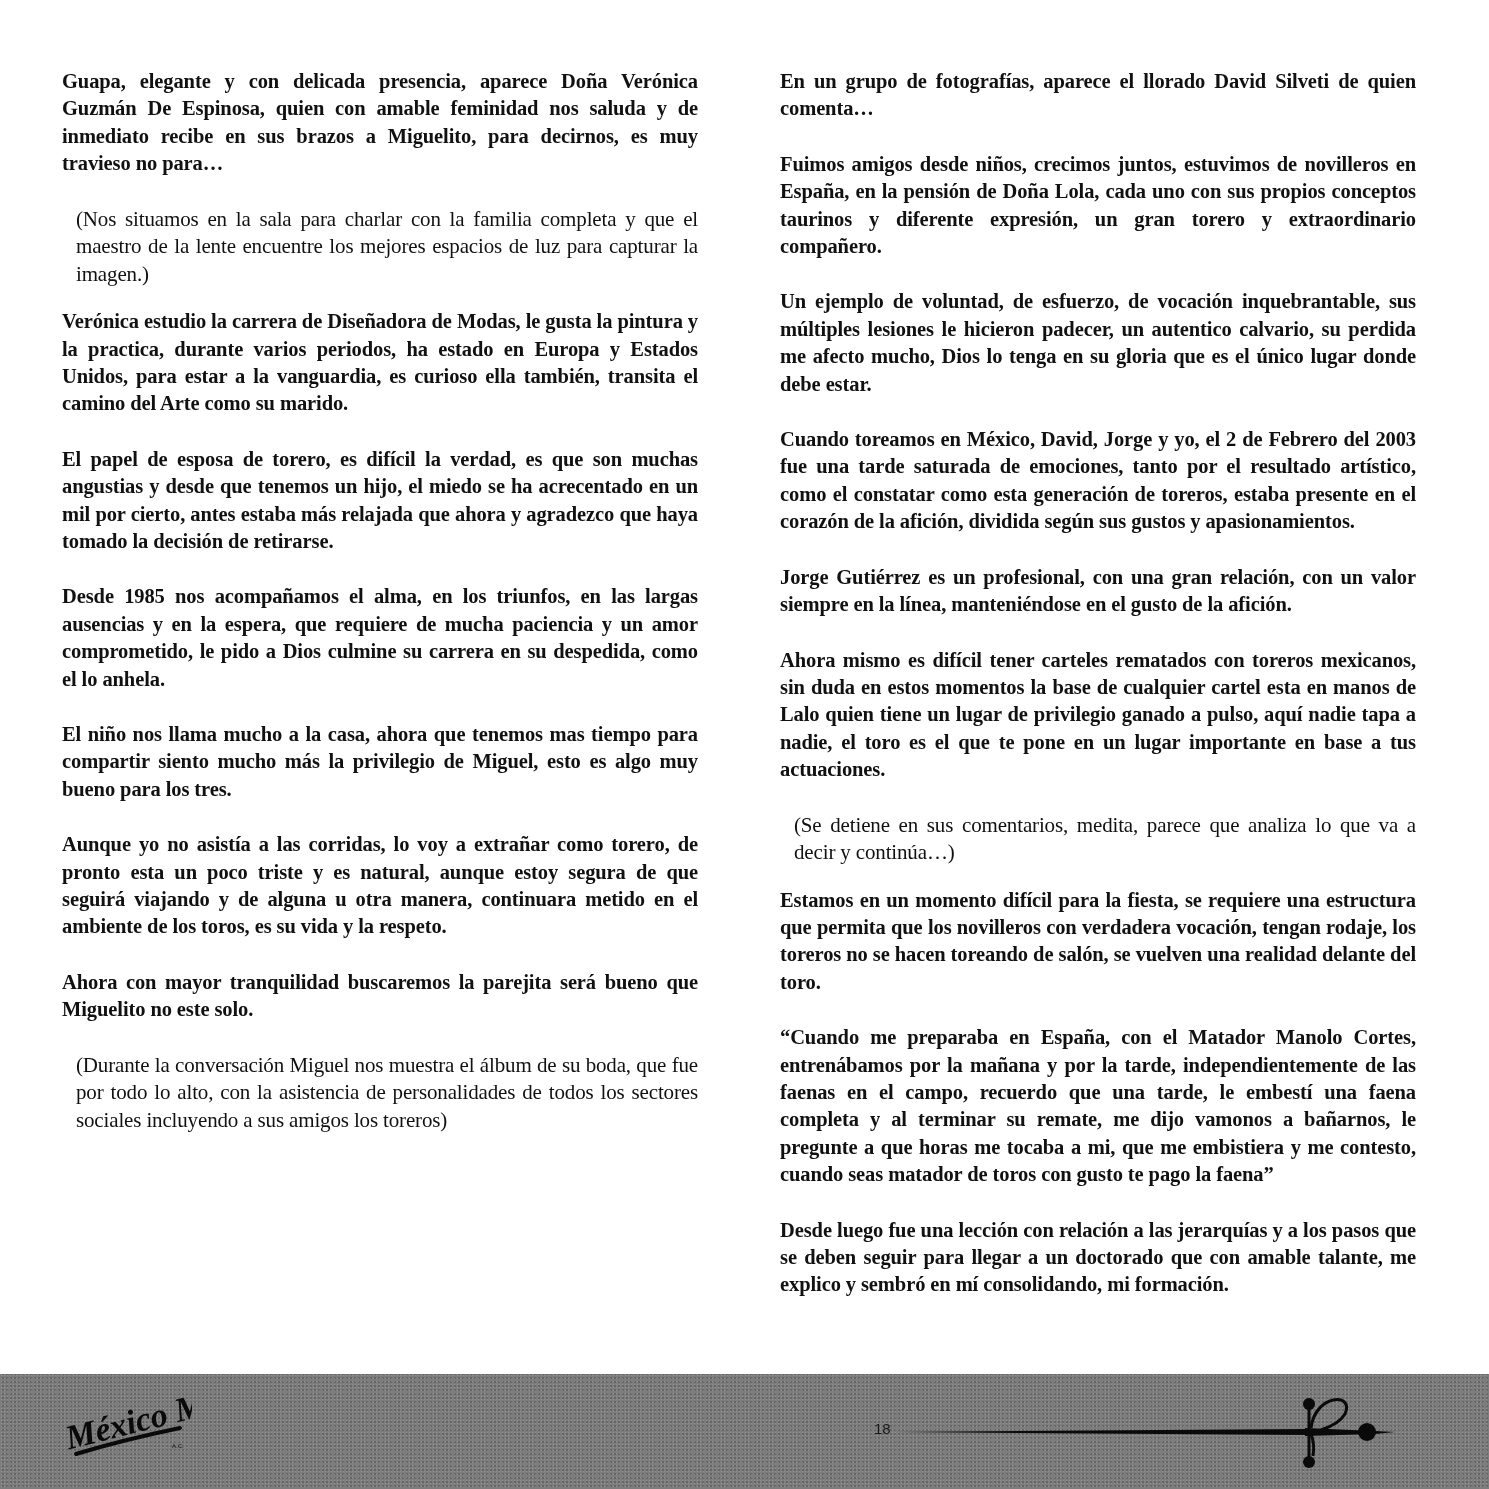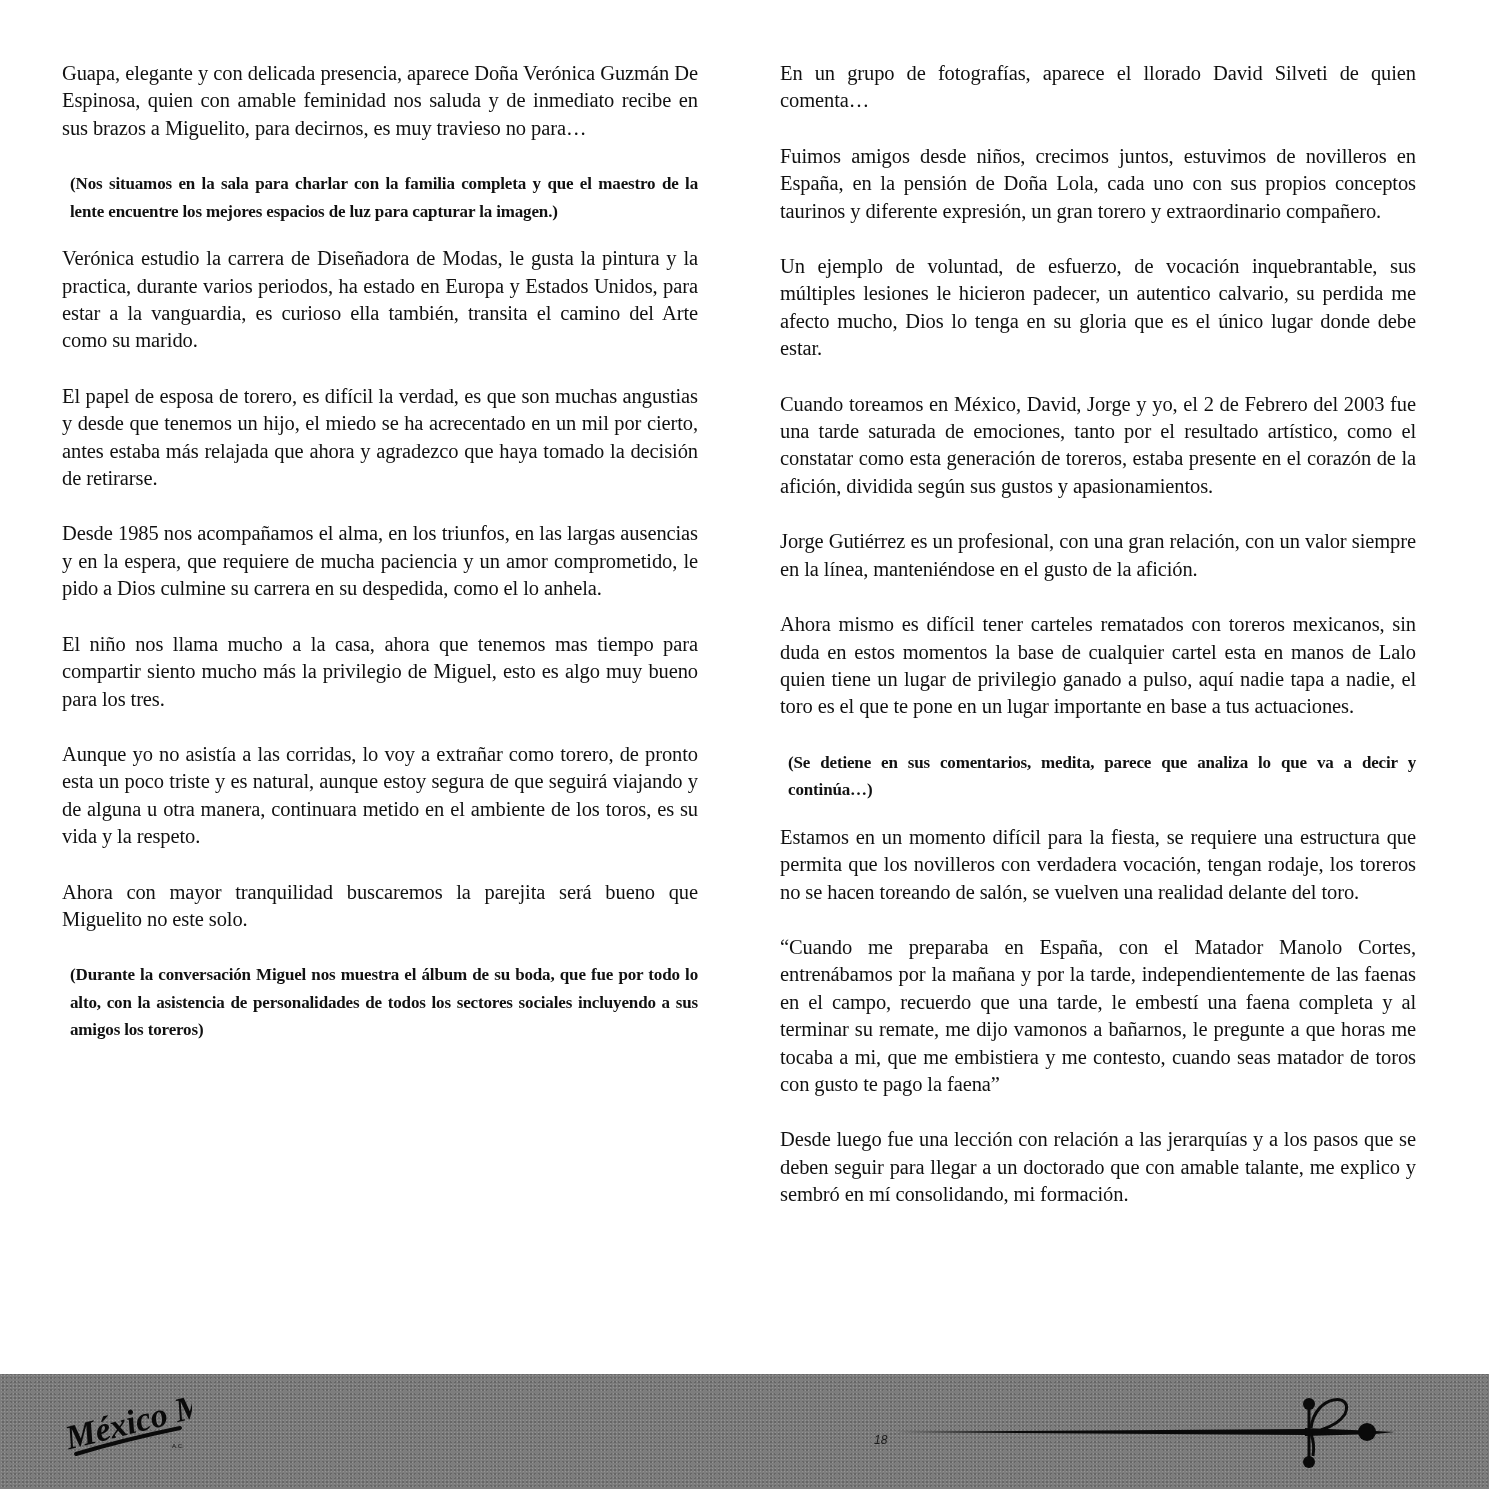--- a/index.html
+++ b/index.html
@@ -7,42 +7,42 @@
       width: 1489px; height: 1489px; position: relative; overflow: hidden;
       background: #ffffff; color: #111;
       font-family: "Liberation Serif", "DejaVu Serif", serif;
     }
     .page { position: absolute; left: 0; top: 0; width: 1489px; height: 1374px; }
     .col { position: absolute; top: 56px; width: 636px; }
     .col-left { left: 62px; }
     .col-right { left: 780px; }
     .p {
       font-size: 20.5px; line-height: 27.4px; text-align: justify;
-      margin: 4px 0 28px 0; font-weight: normal; letter-spacing: -0.1px;
+      margin: 12px 0 28px 0; font-weight: bold; letter-spacing: -0.1px;
     }
     .note {
-      font-size: 17px; line-height: 27.5px; text-align: justify;
-      margin: 0 0 20px 8px; font-weight: bold; letter-spacing: -0.15px;
+      font-size: 21px; line-height: 27.5px; text-align: justify;
+      margin: 0 0 20px 14px; font-weight: normal; letter-spacing: -0.15px;
     }
     .footer {
       position: absolute; left: 0; top: 1374px; width: 1489px; height: 115px;
       background-color: #7d7d7d;
       background-image:
         radial-gradient(rgba(255,255,255,0.18) 1px, transparent 1px),
         radial-gradient(rgba(0,0,0,0.18) 1px, transparent 1px);
       background-size: 3px 3px, 4px 4px;
       background-position: 0 0, 1px 2px;
     }
     .logo {
       position: absolute; left: 62px; top: 18px; width: 130px; height: 72px;
     }
     .page-number {
-      position: absolute; left: 874px; top: 59px;
+      position: absolute; left: 874px; top: 46px;
       font-family: "Liberation Sans", "DejaVu Sans", sans-serif;
-      font-size: 12px; color: #1a1a1a; font-style: italic;
+      font-size: 15px; color: #1a1a1a;
     }
     .sword { position: absolute; left: 895px; top: 10px; width: 510px; height: 90px; }
   </style>
 </head>
 <body>
 
 <div class="page">
   <div class="col col-left">
     <p class="p">Guapa, elegante y con delicada presencia, aparece Doña Verónica Guzmán De Espinosa, quien con amable feminidad nos saluda y de inmediato recibe en sus brazos a Miguelito, para decirnos, es muy travieso no para…</p>
     <p class="note">(Nos situamos en la sala para charlar con la familia completa y que el maestro de la lente encuentre los mejores espacios de luz para capturar la imagen.)</p>

